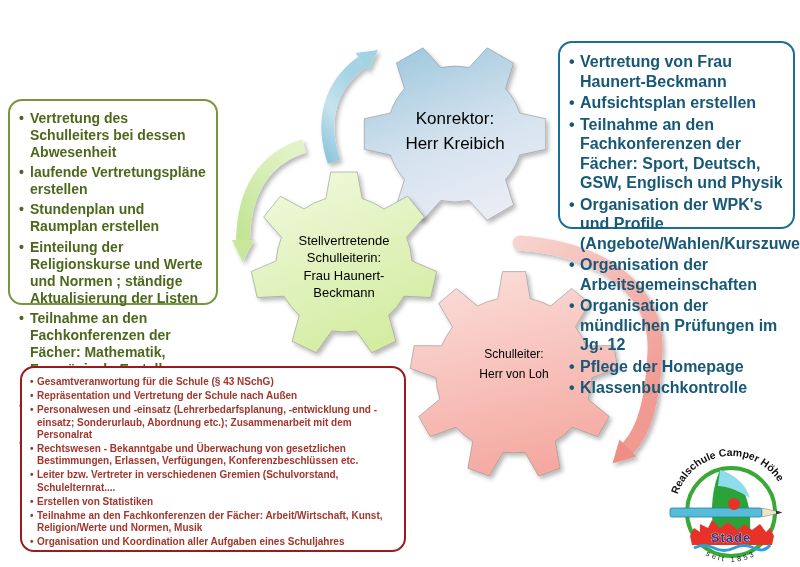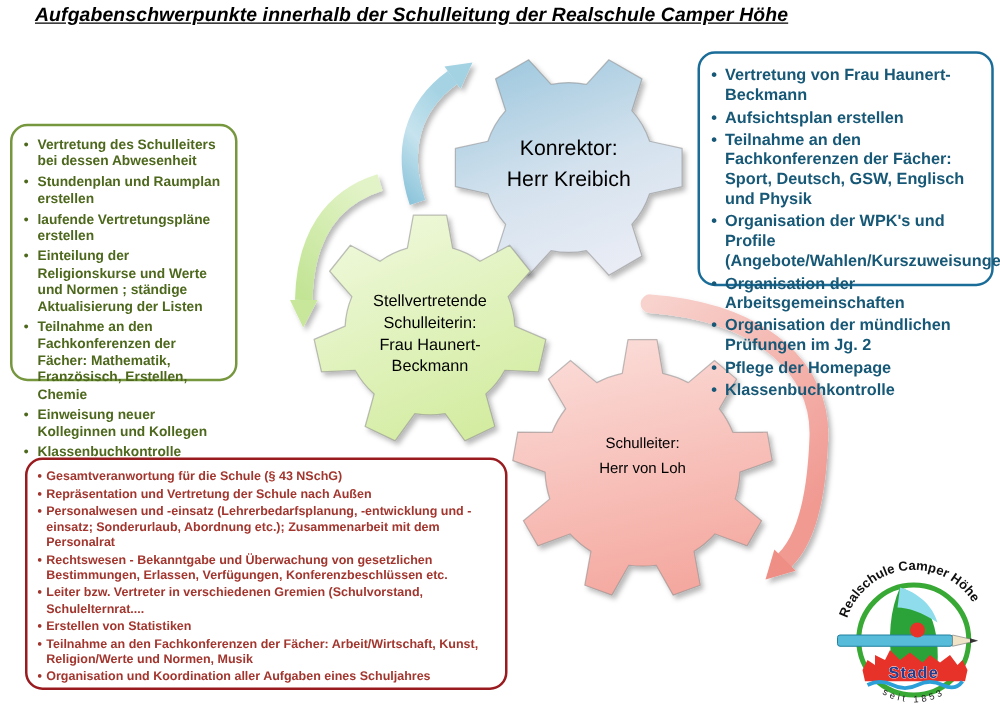--- a/index.html
+++ b/index.html
@@ -9,37 +9,36 @@
          text-decoration:underline;color:#000;letter-spacing:.1px;white-space:nowrap;}
   svg.art{position:absolute;left:0;top:0;}
   .gear-label{position:absolute;text-align:center;white-space:pre-line;color:#000;}
   #lbl-konrektor{left:355px;top:107px;width:200px;font-size:17px;line-height:1.45;}
   #lbl-deputy{left:259px;top:232px;width:170px;font-size:13px;line-height:1.33;}
   #lbl-principal{left:414px;top:344px;width:200px;font-size:12px;line-height:1.7;}
   .box{position:absolute;background:#fff;border:2px solid;border-radius:14px;box-sizing:border-box;}
   .box ul{list-style:none;margin:0;padding:0;}
   .box li{position:relative;font-weight:bold;}
   .box li::before{content:"\2022";position:absolute;left:0;top:0;}
-  .green-box{left:8px;top:99px;width:182px;height:206px;border-color:var(--green-border);
-             color:var(--green-text);padding:9px 6px 4px 9px;font-size:11px;}
+  .green-box{left:8px;top:99px;width:210px;height:206px;border-color:var(--green-border);
+             color:var(--green-text);padding:9px 6px 4px 9px;font-size:14px;}
   .green-box li{padding-left:11px;margin-bottom:3px;line-height:1.22;}
   .blue-box{left:558px;top:41px;width:237px;height:188px;border-color:var(--blue-border);
-            color:var(--blue-text);padding:9px 6px 4px 9px;font-size:13px;}
+            color:var(--blue-text);padding:9px 6px 4px 9px;font-size:16px;}
   .blue-box li{padding-left:11px;margin-bottom:2px;line-height:1.22;}
   .red-box{left:20px;top:366px;width:386px;height:186px;border-color:var(--red-border);
            color:var(--red-text);padding:8px 6px 3px 8px;font-size:10px;}
   .red-box li{padding-left:7px;margin-bottom:2px;line-height:1.22;}
   .logo{position:absolute;left:664px;top:440px;}
 </style>
 </head>
 <body>
 
 <div class="slide">
 
-  <div class="title">Aufgabenschwerpunkte innerhalb der Schulleitung der Realschule Camper Höhe </div>
 
   <svg class="art" width="800" height="567" viewBox="0 0 800 567">
     <defs>
       <filter id="ds" x="-20%" y="-20%" width="140%" height="140%">
         <feDropShadow dx="2.5" dy="3" stdDeviation="2.2" flood-color="#000" flood-opacity="0.28"></feDropShadow>
       </filter>
       <linearGradient id="gradBlue" x1="0.2" y1="0" x2="0.6" y2="1">
         <stop offset="0" stop-color="#9fc8de"></stop>
           <stop offset="0.55" stop-color="#d4e2ee"></stop>
         <stop offset="1" stop-color="#e9ecf5"></stop>
@@ -90,37 +89,37 @@
   <div class="gear-label" id="lbl-deputy">Stellvertretende
 Schulleiterin:
 Frau Haunert-
 Beckmann</div>
   <div class="gear-label" id="lbl-principal">Schulleiter:
 Herr von Loh</div>
 
   <div class="box green-box">
     <ul>
       <li>Vertretung des Schulleiters bei dessen Abwesenheit</li>
+      <li>laufende Vertretungspläne erstellen</li>
       <li>Stundenplan und Raumplan erstellen</li>
-      <li>laufende Vertretungspläne erstellen</li>
       <li>Einteilung der Religionskurse und Werte und Normen ; ständige Aktualisierung der Listen</li>
       <li>Teilnahme an den Fachkonferenzen der Fächer: Mathematik, Französisch, Erstellen, Chemie</li>
       <li>Einweisung neuer Kolleginnen und Kollegen</li>
       <li>Klassenbuchkontrolle</li>
     </ul>
   </div>
 
   <div class="box blue-box">
     <ul>
       <li>Vertretung von Frau Haunert-Beckmann</li>
       <li>Aufsichtsplan erstellen</li>
       <li>Teilnahme an den Fachkonferenzen der Fächer: Sport, Deutsch, GSW, Englisch und Physik</li>
       <li>Organisation der WPK's und Profile (Angebote/Wahlen/Kurszuweisungen)</li>
       <li>Organisation der Arbeitsgemeinschaften</li>
-      <li>Organisation der mündlichen Prüfungen im Jg. 2</li>
+      <li>Organisation der mündlichen Prüfungen im Jg. 12</li>
       <li>Pflege der Homepage</li>
       <li>Klassenbuchkontrolle</li>
     </ul>
   </div>
 
   <div class="box red-box">
     <ul>
       <li>Gesamtveranwortung für die Schule (§ 43 NSchG)</li>
       <li>Repräsentation und Vertretung der Schule nach Außen</li>
       <li>Personalwesen und -einsatz (Lehrerbedarfsplanung, -entwicklung und -einsatz; Sonderurlaub, Abordnung etc.); Zusammenarbeit mit dem Personalrat</li>

